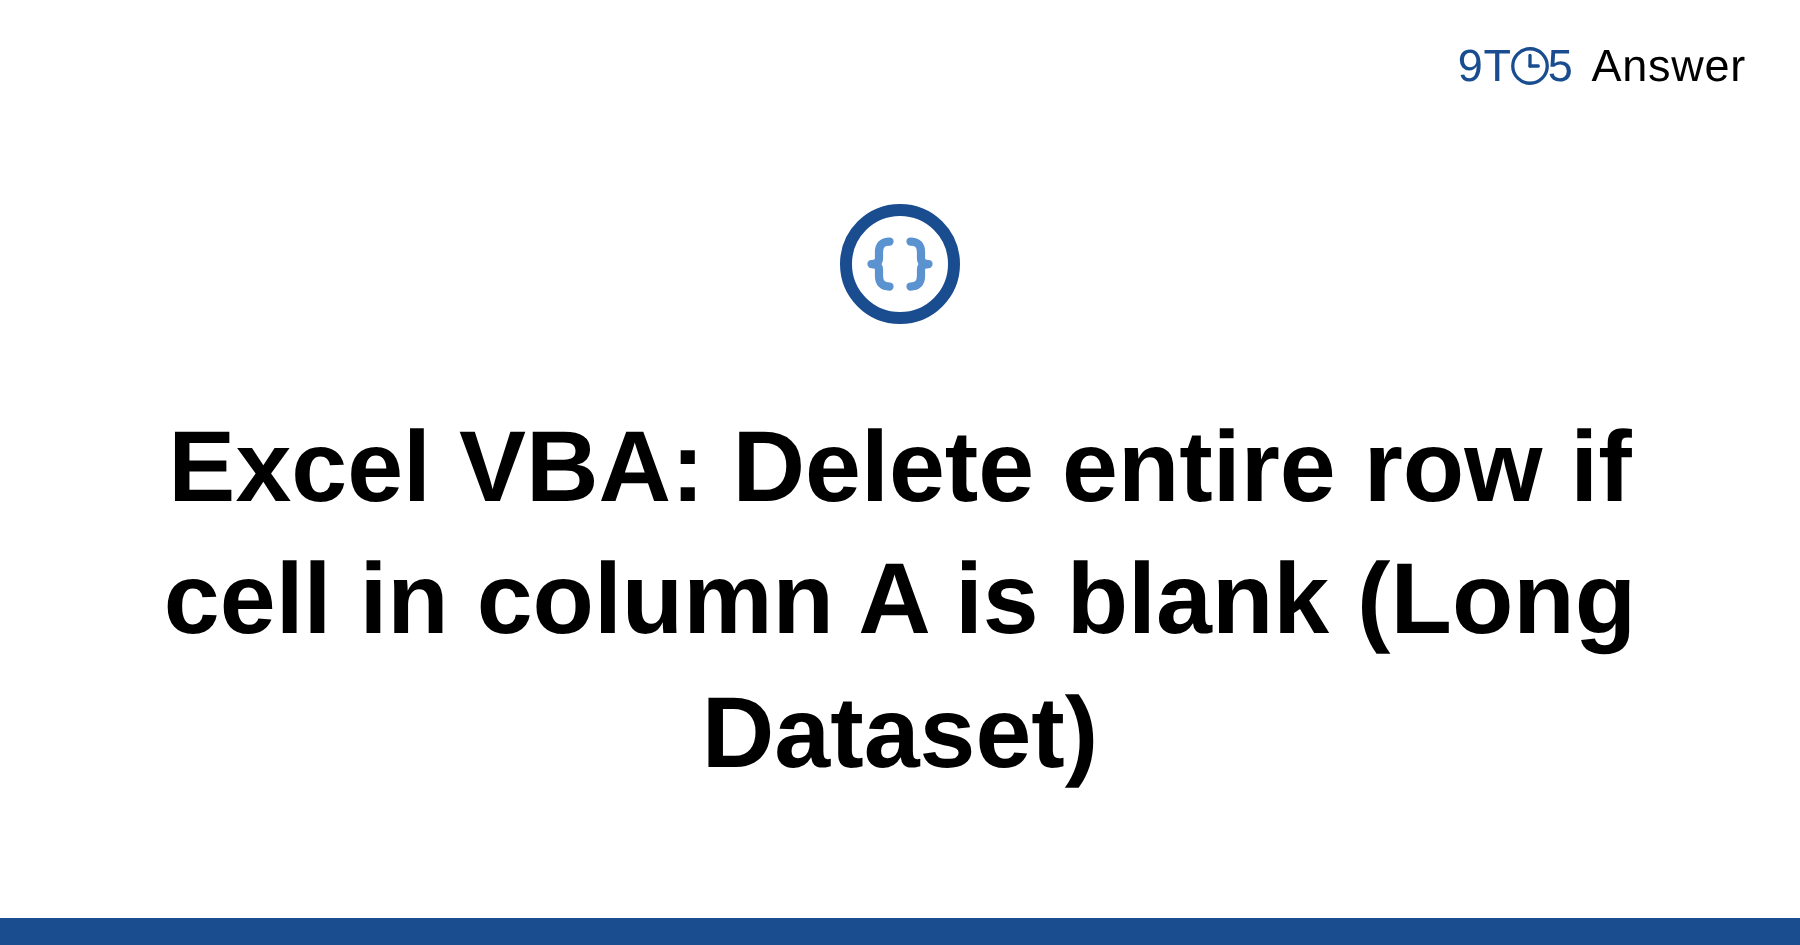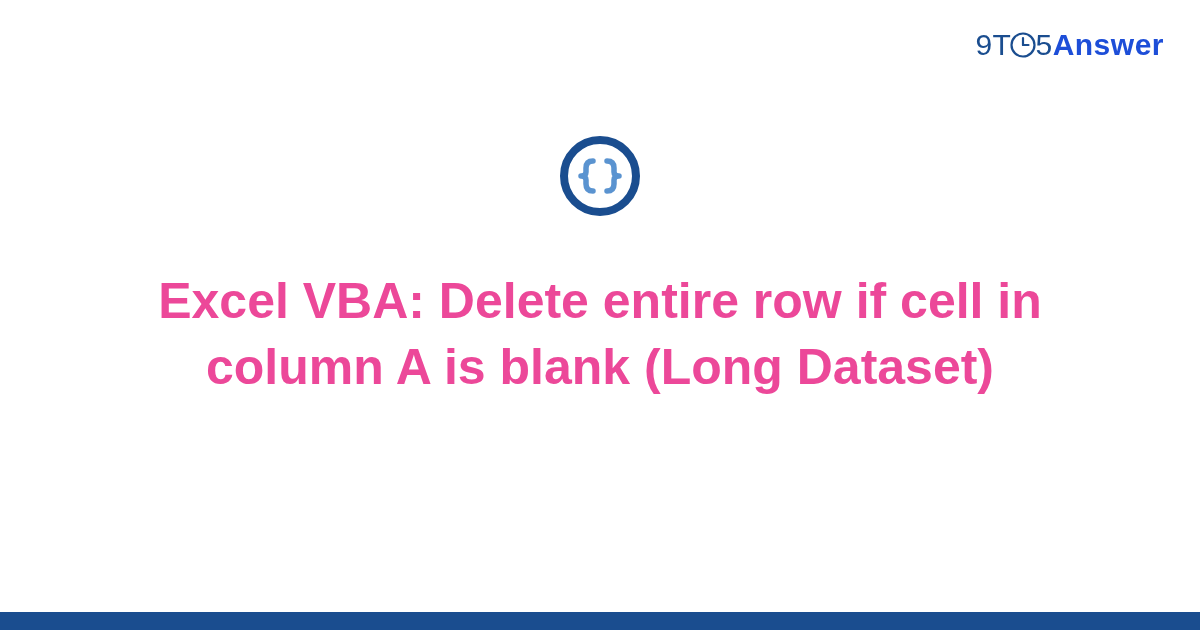--- a/index.html
+++ b/index.html
@@ -23,39 +23,39 @@
     .logo-t { color: #1a4d8f; font-weight: 500; }
     .logo-clock {
       display: inline-block;
       position: relative;
       width: 26px;
       height: 26px;
       vertical-align: -3px;
       margin: 0 -1px;
     }
     .logo-five { color: #1a4d8f; font-weight: 500; }
-    .logo-answer { color: #1d4ed8; font-weight: 700; }
+    .logo-answer { color: #000000; font-weight: 400; margin-left: 12px; }
     .center-icon {
       position: absolute;
       top: 135px;
       left: 50%;
       transform: translateX(-50%);
       width: 82px;
       height: 82px;
     }
     .page-title {
       position: absolute;
       top: 268px;
       left: 50%;
       transform: translateX(-50%);
       width: 1060px;
       text-align: center;
-      font-size: 50px;
+      font-size: 67px;
       font-weight: 700;
-      color: #ec4899;
+      color: #000000;
       line-height: 1.32;
     }
     .bottom-bar {
       position: absolute;
       bottom: 0;
       left: 0;
       width: 100%;
       height: 18px;
       background: #1a4d8f;
     }

